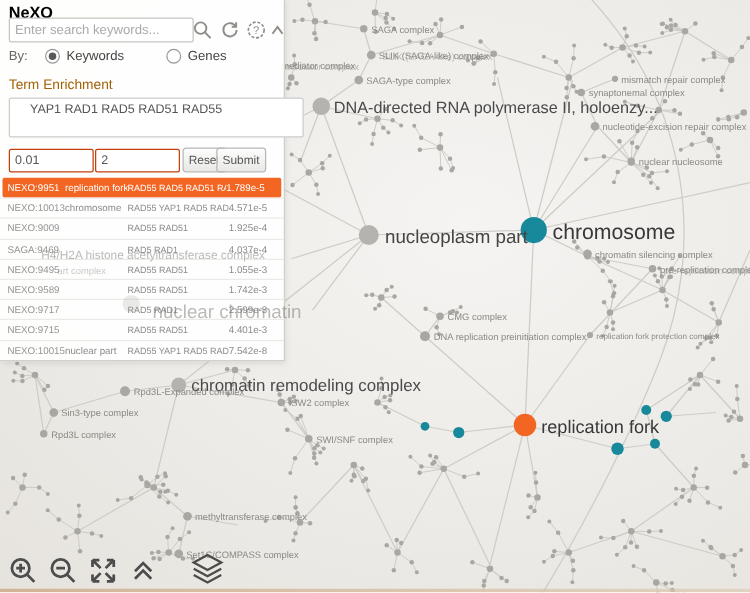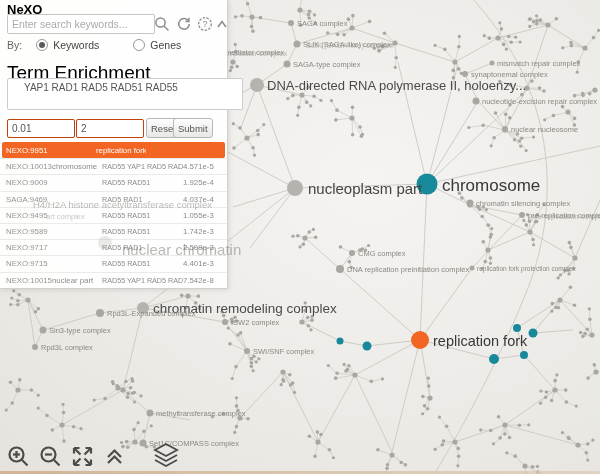--- a/index.html
+++ b/index.html
@@ -20,34 +20,34 @@
   .search-input::placeholder{color:#aaa;}
   .picon{position:absolute;top:15px;width:18px;height:18px;color:#8f8d89;cursor:pointer;}
   .picon svg{width:18px;height:18px;display:block;}
   .by-row{position:absolute;left:7px;top:39px;font-size:10.5px;color:#666;display:flex;align-items:flex-start;}
   .by-row .opt{display:flex;align-items:center;margin-left:14px;color:#444;}
   .radio{width:10px;height:10px;border:1px solid #999;border-radius:50%;margin-right:5px;
     display:inline-block;position:relative;background:#fff;}
   .radio.checked::after{content:"";position:absolute;left:2px;top:2px;width:6px;height:6px;
     border-radius:50%;background:#5a5a5a;}
   .opt2{margin-left:34px !important;}
-  .enrich-title{position:absolute;left:7px;top:62px;font-size:19px;color:#000000;}
+  .enrich-title{position:absolute;left:7px;top:62px;font-size:11px;color:#a16207;}
   .gene-ta{position:absolute;left:7px;top:78px;width:202px;height:24px;border:1px solid #ccc;
     border-radius:2px;resize:none;font-family:"Liberation Sans",sans-serif;font-size:10px;
     color:#555;padding:3px 16px;outline:none;background:#fff;}
   .pinput{position:absolute;top:119px;height:15px;width:58px;border:1px solid #c2410c;border-radius:2px;
     font-size:10px;color:#555;padding:1px 4px;outline:none;background:#fff;}
   .pbtn{position:absolute;top:118px;height:20px;font-size:9.5px;color:#555;cursor:pointer;
     border:1px solid #b9b7b3;border-radius:3px;background:linear-gradient(#fdfdfd,#e9e8e6);
     padding:0 4px;font-family:"Liberation Sans",sans-serif;}
   
   .results{position:absolute;left:0;top:142px;right:0;bottom:0;overflow:hidden;z-index:5;}
   .rrow{display:flex;align-items:center;height:16.2px;font-size:7.8px;color:#8b8b8b;
     border-top:1px solid #eceae7;cursor:pointer;padding-left:6px;box-sizing:border-box;}
-  .rrow:first-child{border-top:none;gap:44px;}
+  .rrow:first-child{border-top:none;}
   .rrow span{white-space:nowrap;overflow:hidden;}
   .rid{width:46px;flex:0 0 46px;color:#949494;}
   .rterm{width:50px;flex:0 0 50px;}
   .rgenes{flex:1 1 auto;font-size:7.2px;}
   .rpv{width:44px;flex:0 0 44px;}
   .rrow.hl{background:#f26522;color:#fff;border-top:none;border-radius:2px;margin:0 2px;padding-left:4px;}
   .rrow.hl .rid{color:#fff;}
   .faintwrap{position:absolute;left:0;top:0;right:0;bottom:0;pointer-events:none;z-index:7;}
   .faintlbl{position:absolute;white-space:nowrap;color:#787670;}
   .faintdot{position:absolute;border-radius:50%;background:rgba(150,148,142,.4);}

